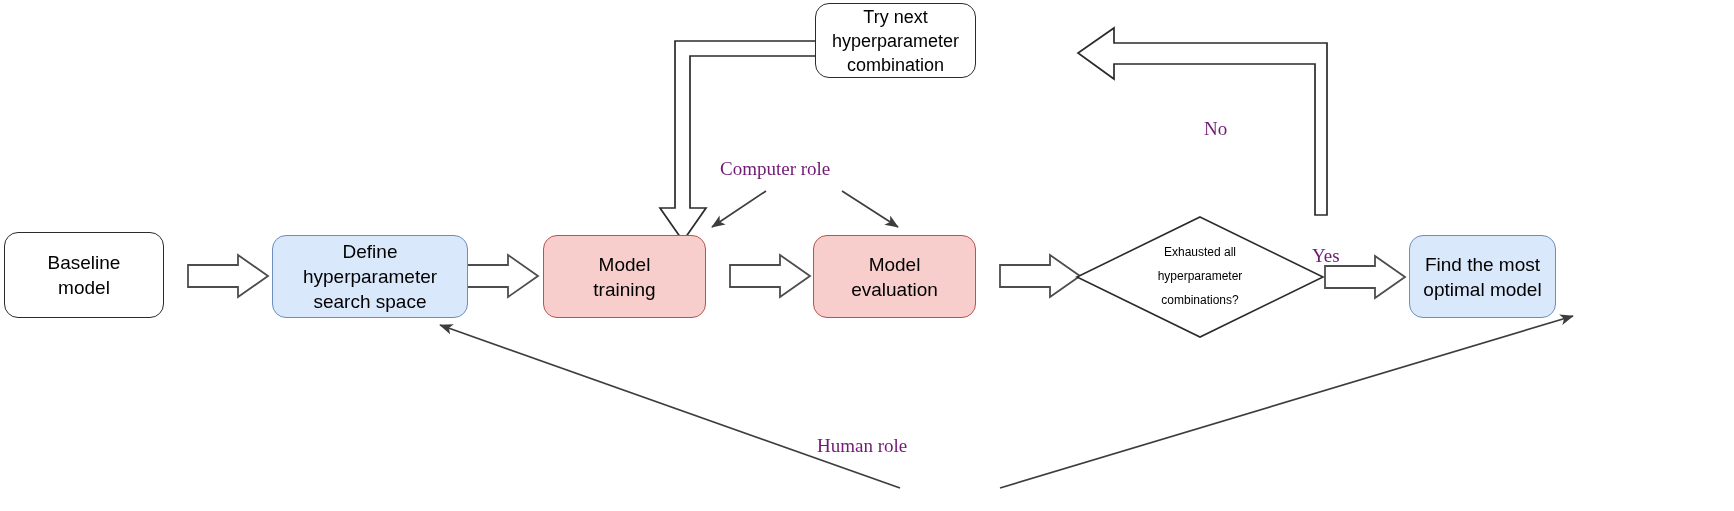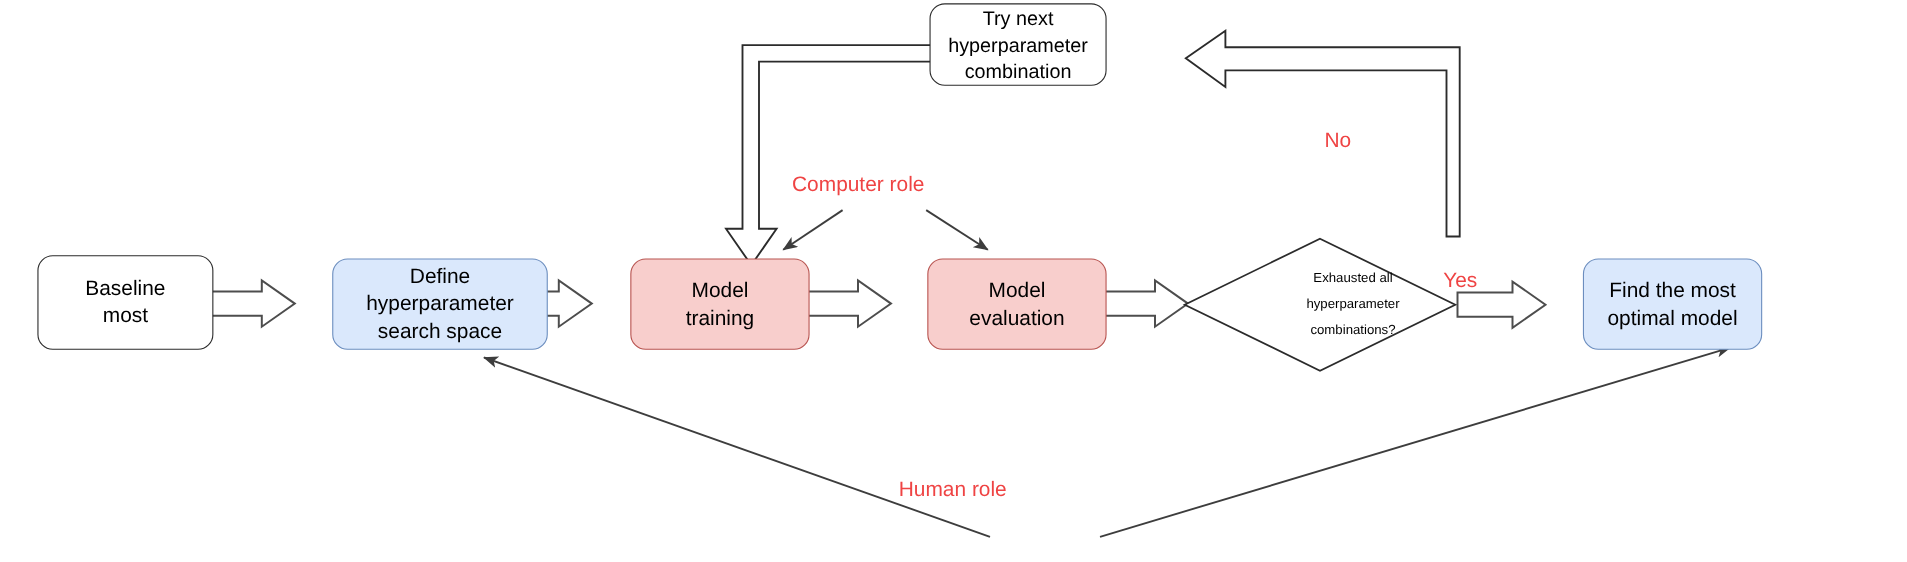--- a/index.html
+++ b/index.html
@@ -30,21 +30,20 @@
     position: absolute;
     box-sizing: border-box;
     display: flex;
     align-items: center;
     justify-content: center;
     text-align: center;
     font-size: 19px;
     line-height: 25px;
     color: #000000;
     white-space: pre-line;
-    margin-left: 30px;
   }
   .node.rounded {
     border-radius: 14px;
   }
   .node-baseline {
     left: 4px; top: 232px; width: 160px; height: 86px;
     border: 1.6px solid #2b2b2b;
     background: #ffffff;
   }
   .node-define {
@@ -56,42 +55,43 @@
     left: 543px; top: 235px; width: 163px; height: 83px;
     border: 1.6px solid #b85450;
     background: #f8cecc;
   }
   .node-evaluation {
     left: 813px; top: 235px; width: 163px; height: 83px;
     border: 1.6px solid #b85450;
     background: #f8cecc;
   }
   .node-optimal {
-    left: 1409px; top: 235px; width: 163px; height: 83px;
+    left: 1409px; top: 235px; width: 147px; height: 83px;
     border: 1.6px solid #6c8ebf;
     background: #dae8fc;
   }
   .node-trynext {
     left: 815px; top: 3px; width: 161px; height: 75px;
     border: 1.6px solid #2b2b2b;
     background: #ffffff;
     font-size: 18px;
     line-height: 24px;
   }
   .node-diamond-label {
     left: 1105px; top: 236px; width: 190px; height: 80px;
     font-size: 12px;
     line-height: 24px;
   }
   .free-label {
     position: absolute;
     font-size: 19px;
     line-height: 23px;
-    color: #ef4444;
+    color: #701a75;
     white-space: nowrap;
+    font-family: Liberation Serif, serif;
   }
   .label-computer-role { left: 720px; top: 157px; }
   .label-human-role    { left: 817px; top: 434px; }
   .label-no            { left: 1204px; top: 117px; }
   .label-yes           { left: 1312px; top: 244px; }
 </style>
 </head>
 <body>
 
 <div id="canvas">
@@ -164,21 +164,21 @@
     <g>
       <line x1="900" y1="488" x2="440" y2="325" stroke="#3d3d3d" stroke-width="1.7" marker-end="url(#thin-arrowhead)"></line>
     </g>
     <g>
       <line x1="1000" y1="488" x2="1573" y2="316" stroke="#3d3d3d" stroke-width="1.7" marker-end="url(#thin-arrowhead)"></line>
     </g>
 
   </svg>
 
   <div class="node rounded node-baseline">Baseline
-most</div>
+model</div>
 
   <div class="node rounded node-define">Define hyperparameter
 search space</div>
 
   <div class="node rounded node-training">Model
 training</div>
 
   <div class="node rounded node-evaluation">Model
 evaluation</div>
 

